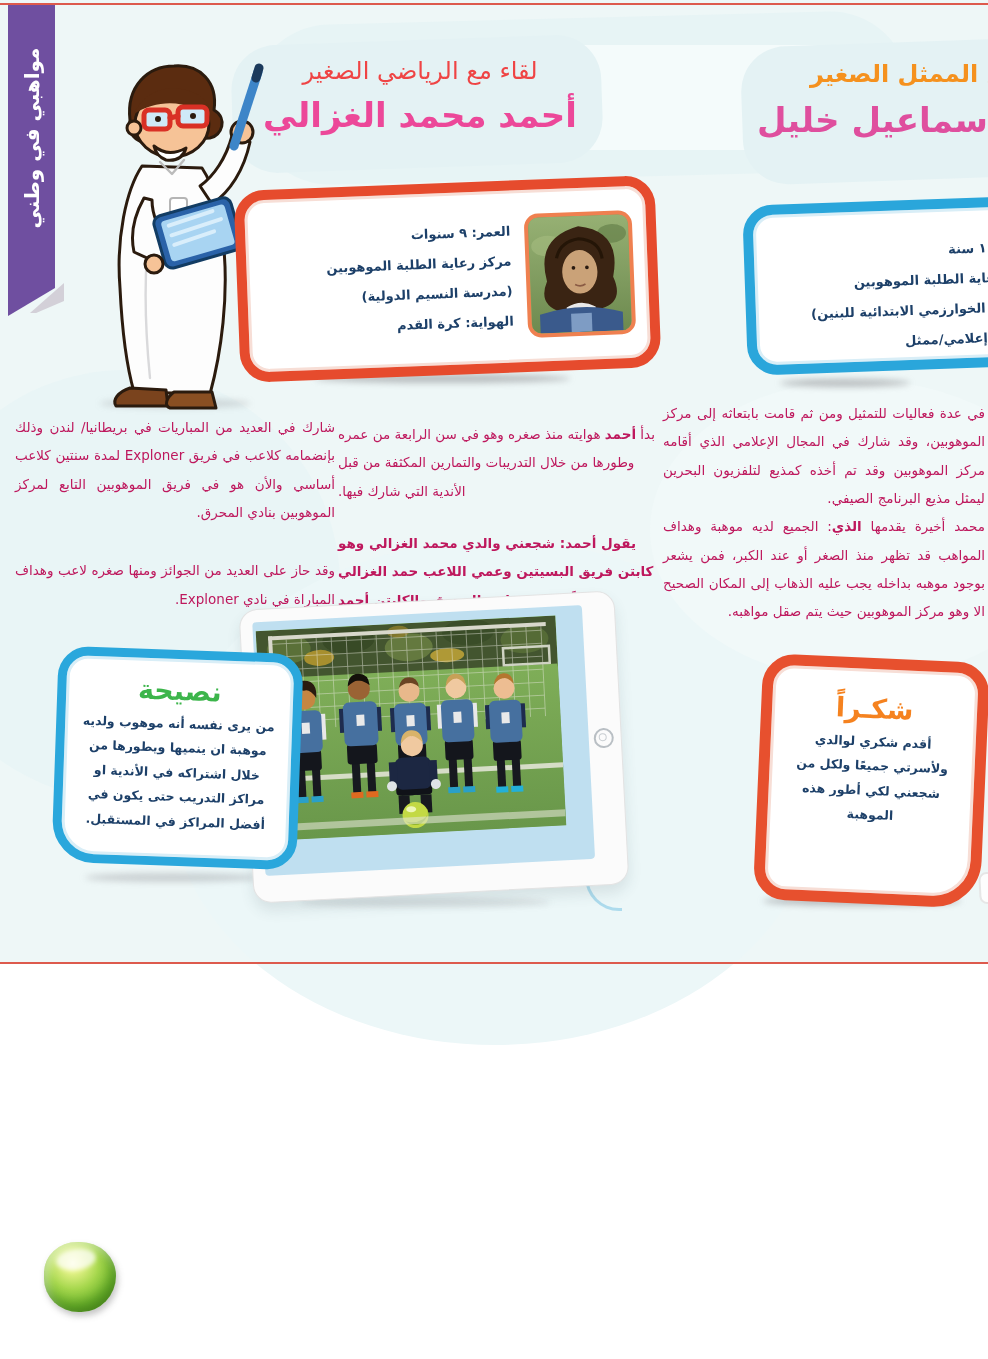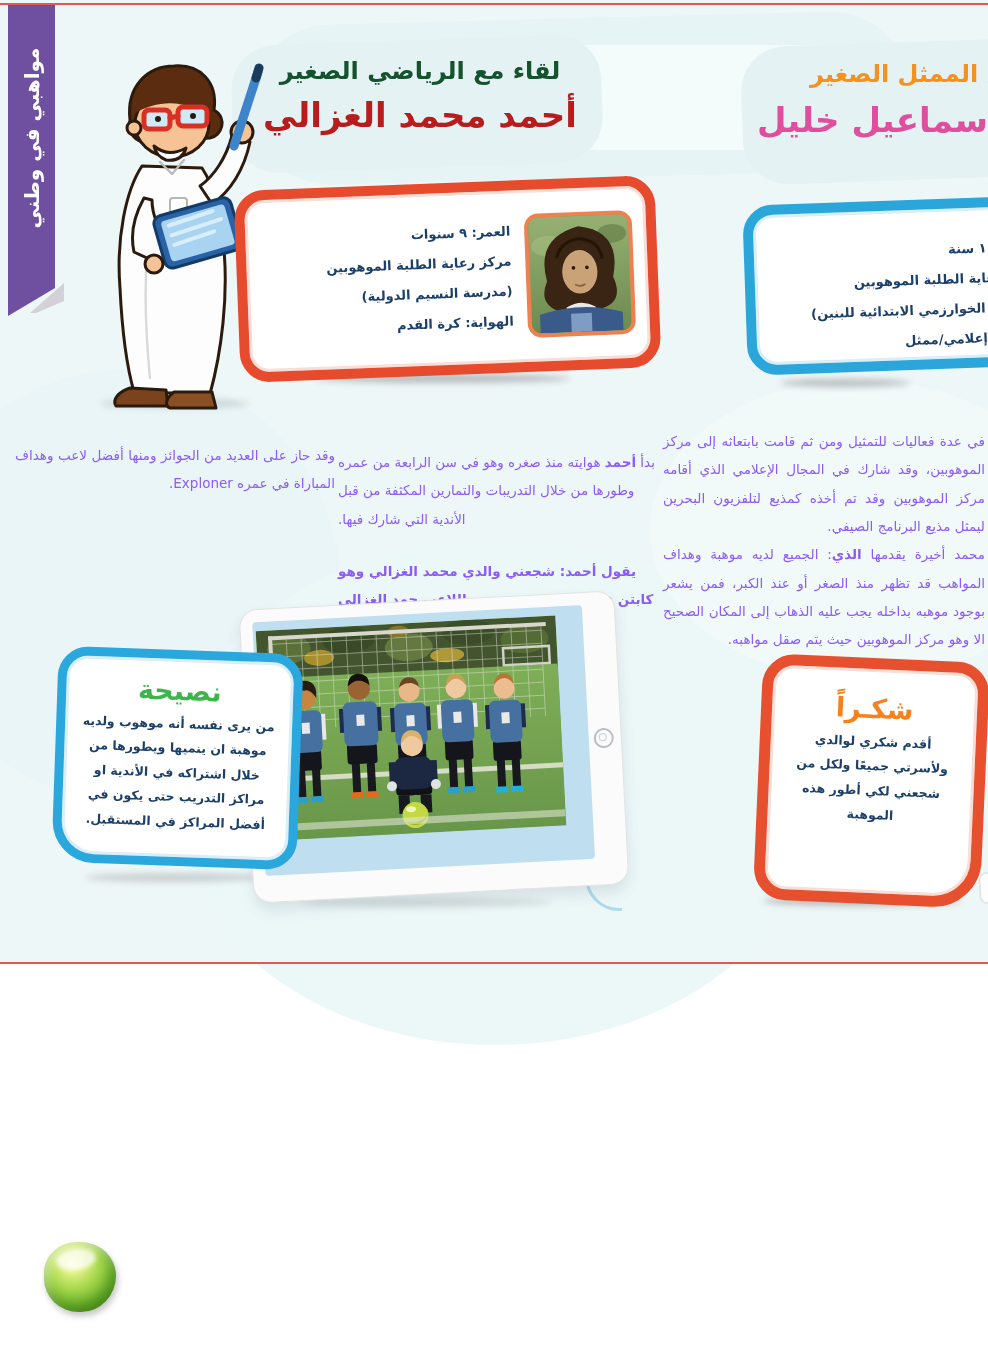--- a/index.html
+++ b/index.html
@@ -29,40 +29,40 @@
   .ribbon{left:8px;top:4px;width:47px;height:312px;background:#6f4fa0;
     clip-path:polygon(0 0,100% 0,100% 91%,0 100%);z-index:20;
     filter:drop-shadow(5px 4px 4px rgba(100,90,115,.35));}
   .ribbon-fold{left:30px;top:283px;width:34px;height:30px;background:#d3d0d8;
     clip-path:polygon(0 100%,100% 0,100% 60%,18% 100%);z-index:19;}
   .ribbon-label{position:absolute;left:50%;top:43%;transform:translate(-50%,-50%) rotate(-90deg);
     white-space:nowrap;color:#ffffff;font-weight:bold;font-size:20px;letter-spacing:1px;}
 
   
   .feature-head{z-index:12;text-align:center;}
-  .kicker{color:#14532d;font-weight:bold;font-size:24px;line-height:1.2;}
-  .big-name{color:#b91c1c;font-weight:bold;font-size:34px;line-height:1.2;margin-top:9px;}
+  .kicker{color:#ef4444;font-weight:normal;font-size:24px;line-height:1.2;}
+  .big-name{color:#ec4899;font-weight:bold;font-size:34px;line-height:1.2;margin-top:9px;}
   .athlete-head{left:250px;top:57px;width:340px;}
   .actor-kicker{left:810px;top:60px;white-space:nowrap;color:#f5911e;font-weight:bold;font-size:24px;z-index:12;}
   .actor-name{left:757px;top:100px;white-space:nowrap;color:#df4f9e;font-weight:bold;font-size:34px;z-index:12;}
 
   
   .info-card{background:#ffffff;border:10px solid #e64b2d;border-radius:30px;z-index:15;
     box-shadow:inset 0 0 0 3px #f7ded6;}
   .card-athlete{left:237px;top:183px;width:373px;height:172px;transform:rotate(-2.2deg);
     display:flex;flex-direction:row;align-items:center;gap:14px;padding:0 14px;box-sizing:content-box;}
   .card-actor{left:745px;top:200px;width:310px;height:150px;transform:rotate(-2deg);
     border-color:#2aa6db;box-shadow:inset 0 0 0 3px #d9eef7;}
   .info-lines{flex:1;text-align:right;color:#1d4069;font-weight:bold;font-size:13px;line-height:2.3;}
   .card-actor .info-lines{padding:26px 26px 0 0;}
   .portrait{width:100px;height:116px;border:4px solid #ef8050;border-radius:14px;overflow:hidden;flex:none;background:#87a360;}
   .portrait svg{display:block;}
 
   
-  .col{z-index:12;color:#8b5cf6;font-size:13.5px;line-height:2.1;margin-top:28px;}
+  .col{z-index:12;color:#be185d;font-size:13.5px;line-height:2.1;}
   .col p{margin:0;}
   .col .b, .bold-par{font-weight:bold;}
   .col-left{left:15px;top:413px;width:320px;text-align:justify;}
   .col-left p + p{margin-top:30px;}
   .col-mid{left:338px;top:420px;width:318px;text-align:left;}
   .col-mid p + p{margin-top:24px;}
   .col-right{left:663px;top:399px;width:322px;text-align:justify;}
 
   
   .bubble{background:#ffffff;z-index:16;text-align:center;box-sizing:border-box;}
@@ -220,21 +220,22 @@
   <div class="abs info-card card-actor">
     <div class="info-lines">
       <div>العمر: ١١ سنة</div>
       <div>مركز رعاية الطلبة الموهوبين</div>
       <div>(مدرسة الخوارزمي الابتدائية للبنين)</div>
       <div>الهواية: إعلامي/ممثل</div>
     </div>
   </div>
 
   <div class="abs col col-left">
-    <p><span>وقد حاز على العديد من الجوائز ومنها أفضل لاعب وهداف المباراة في عمره Exploner.</span></p>
+    <p><span>شارك في العديد من المباريات في بريطانيا/ لندن وذلك بإنضمامه كلاعب في فريق Exploner لمدة سنتين كلاعب أساسي والأن هو في فريق الموهوبين التابع لمركز الموهوبين بنادي المحرق.</span></p>
+    <p><span>وقد حاز على العديد من الجوائز ومنها صغره لاعب وهداف المباراة في نادي Exploner.</span></p>
   </div>
   <div class="abs col col-mid">
     <p><span>بدأ </span><span class="b">أحمد</span><span> هوايته منذ صغره وهو في سن الرابعة من عمره وطورها من خلال التدريبات والتمارين المكثفة من قبل الأندية التي شارك فيها.</span></p>
     <p><span class="b">يقول أحمد: شجعني والدي محمد الغزالي وهو كابتن فريق البسيتين وعمي اللاعب حمد الغزالي وايضاً مدربين نادي المحرق والكابتن أحمد سالمين.</span></p>
   </div>
   <div class="abs col col-right">
     <p><span>في عدة فعاليات للتمثيل ومن ثم قامت بابتعاثه إلى مركز الموهوبين، وقد شارك في المجال الإعلامي الذي أقامه مركز الموهوبين وقد تم أخذه كمذيع لتلفزيون البحرين ليمثل مذيع البرنامج الصيفي.</span></p>
     <p><span>محمد أخيرة يقدمها </span><span class="b">الذي</span><span>: الجميع لديه موهبة وهداف المواهب قد تظهر منذ الصغر أو عند الكبر، فمن يشعر بوجود موهبه بداخله يجب عليه الذهاب إلى المكان الصحيح الا وهو مركز الموهوبين حيث يتم صقل مواهبه.</span></p>
   </div>
 

